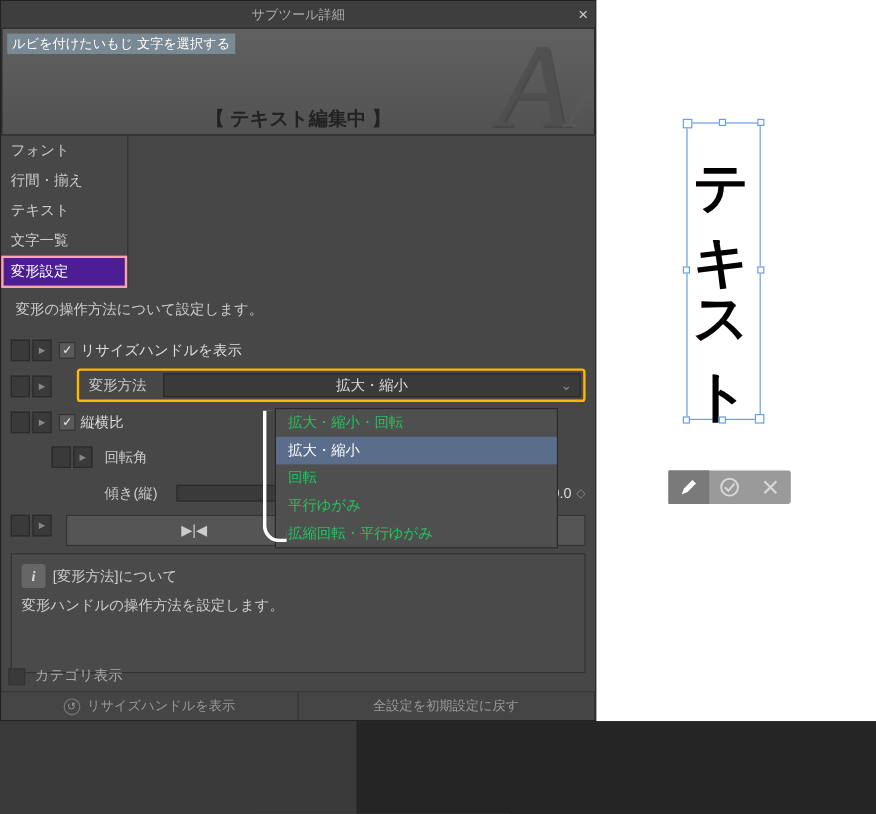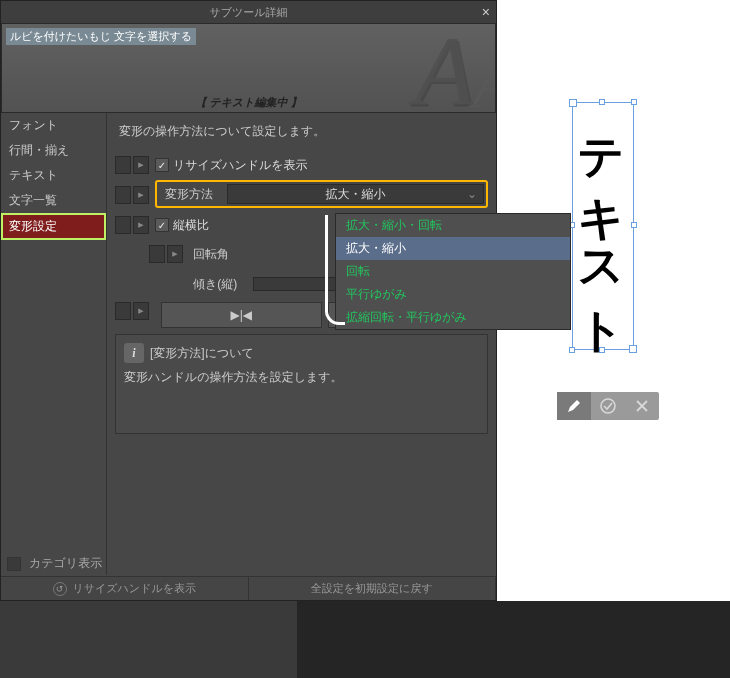--- a/index.html
+++ b/index.html
@@ -26,28 +26,28 @@
     padding: 1px 4px; font-size: 11px;
   }
   .header-big-a {
     position: absolute; right: 20px; top: -10px; font-size: 100px; font-style: italic;
     font-family: "Times New Roman", serif; color: rgba(80,80,80,0.9);
     text-shadow: 2px 2px 0 rgba(0,0,0,0.15);
   }
   .header-big-a2 { position: absolute; right: -20px; top: 20px; font-size: 70px; font-style: italic; font-family: "Times New Roman", serif; color: rgba(90,90,90,0.7); }
   .header-caption {
     position: absolute; bottom: 2px; left: 50%; transform: translateX(-50%);
-    color: #222; font-size: 11px; font-weight: bold; font-style: italic;
-  }
-  
-  .body-row { display: flex; height: 462px; }
+    color: #222; font-size: 16px; font-weight: bold;
+  }
+  
+  .body-row { display: flex; height: 462px; flex-direction: column; }
   .sidebar { width: 106px; background: #474747; border-right: 1px solid #333; }
   .side-item { padding: 4px 8px; font-size: 12px; color: #ccc; cursor: pointer; }
   .side-item.active {
-    background: #7f1d1d; color: #fff; border: 2px solid #bef264;
+    background: #4c1d95; color: #fff; border: 2px solid #fca5a5;
     padding: 3px 6px;
   }
   
   .content { flex: 1; padding: 6px 8px 0 8px; position: relative; }
   .desc { margin: 4px 0 12px 4px; font-size: 12px; }
   
   .prop-row { display: flex; align-items: center; height: 26px; margin-bottom: 4px; }
   .toggle-btns { display: flex; gap: 2px; margin-right: 6px; }
   .tbtn { width: 16px; height: 18px; background: #3a3a3a; border: 1px solid #2a2a2a; display: flex; align-items: center; justify-content: center; font-size: 9px; color: #888; }
   .tbtn.play::before { content: "▶"; font-size: 7px; }
@@ -160,21 +160,21 @@
 
       <div class="prop-row">
         <div class="toggle-btns">
           <div class="tbtn"></div>
           <div class="tbtn play"></div>
         </div>
         <div class="checkbox">✓</div>
         <span class="label">リサイズハンドルを表示</span>
       </div>
 
-      <div class="prop-row" style="gap:0">
+      <div class="prop-row" style="gap:15px">
         <div class="toggle-btns">
           <div class="tbtn"></div>
           <div class="tbtn play"></div>
         </div>
         <div class="transform-row" style="flex:1">
           <div class="transform-label">変形方法</div>
           <div class="transform-select">
             <span>拡大・縮小</span>
           </div>
         </div>

